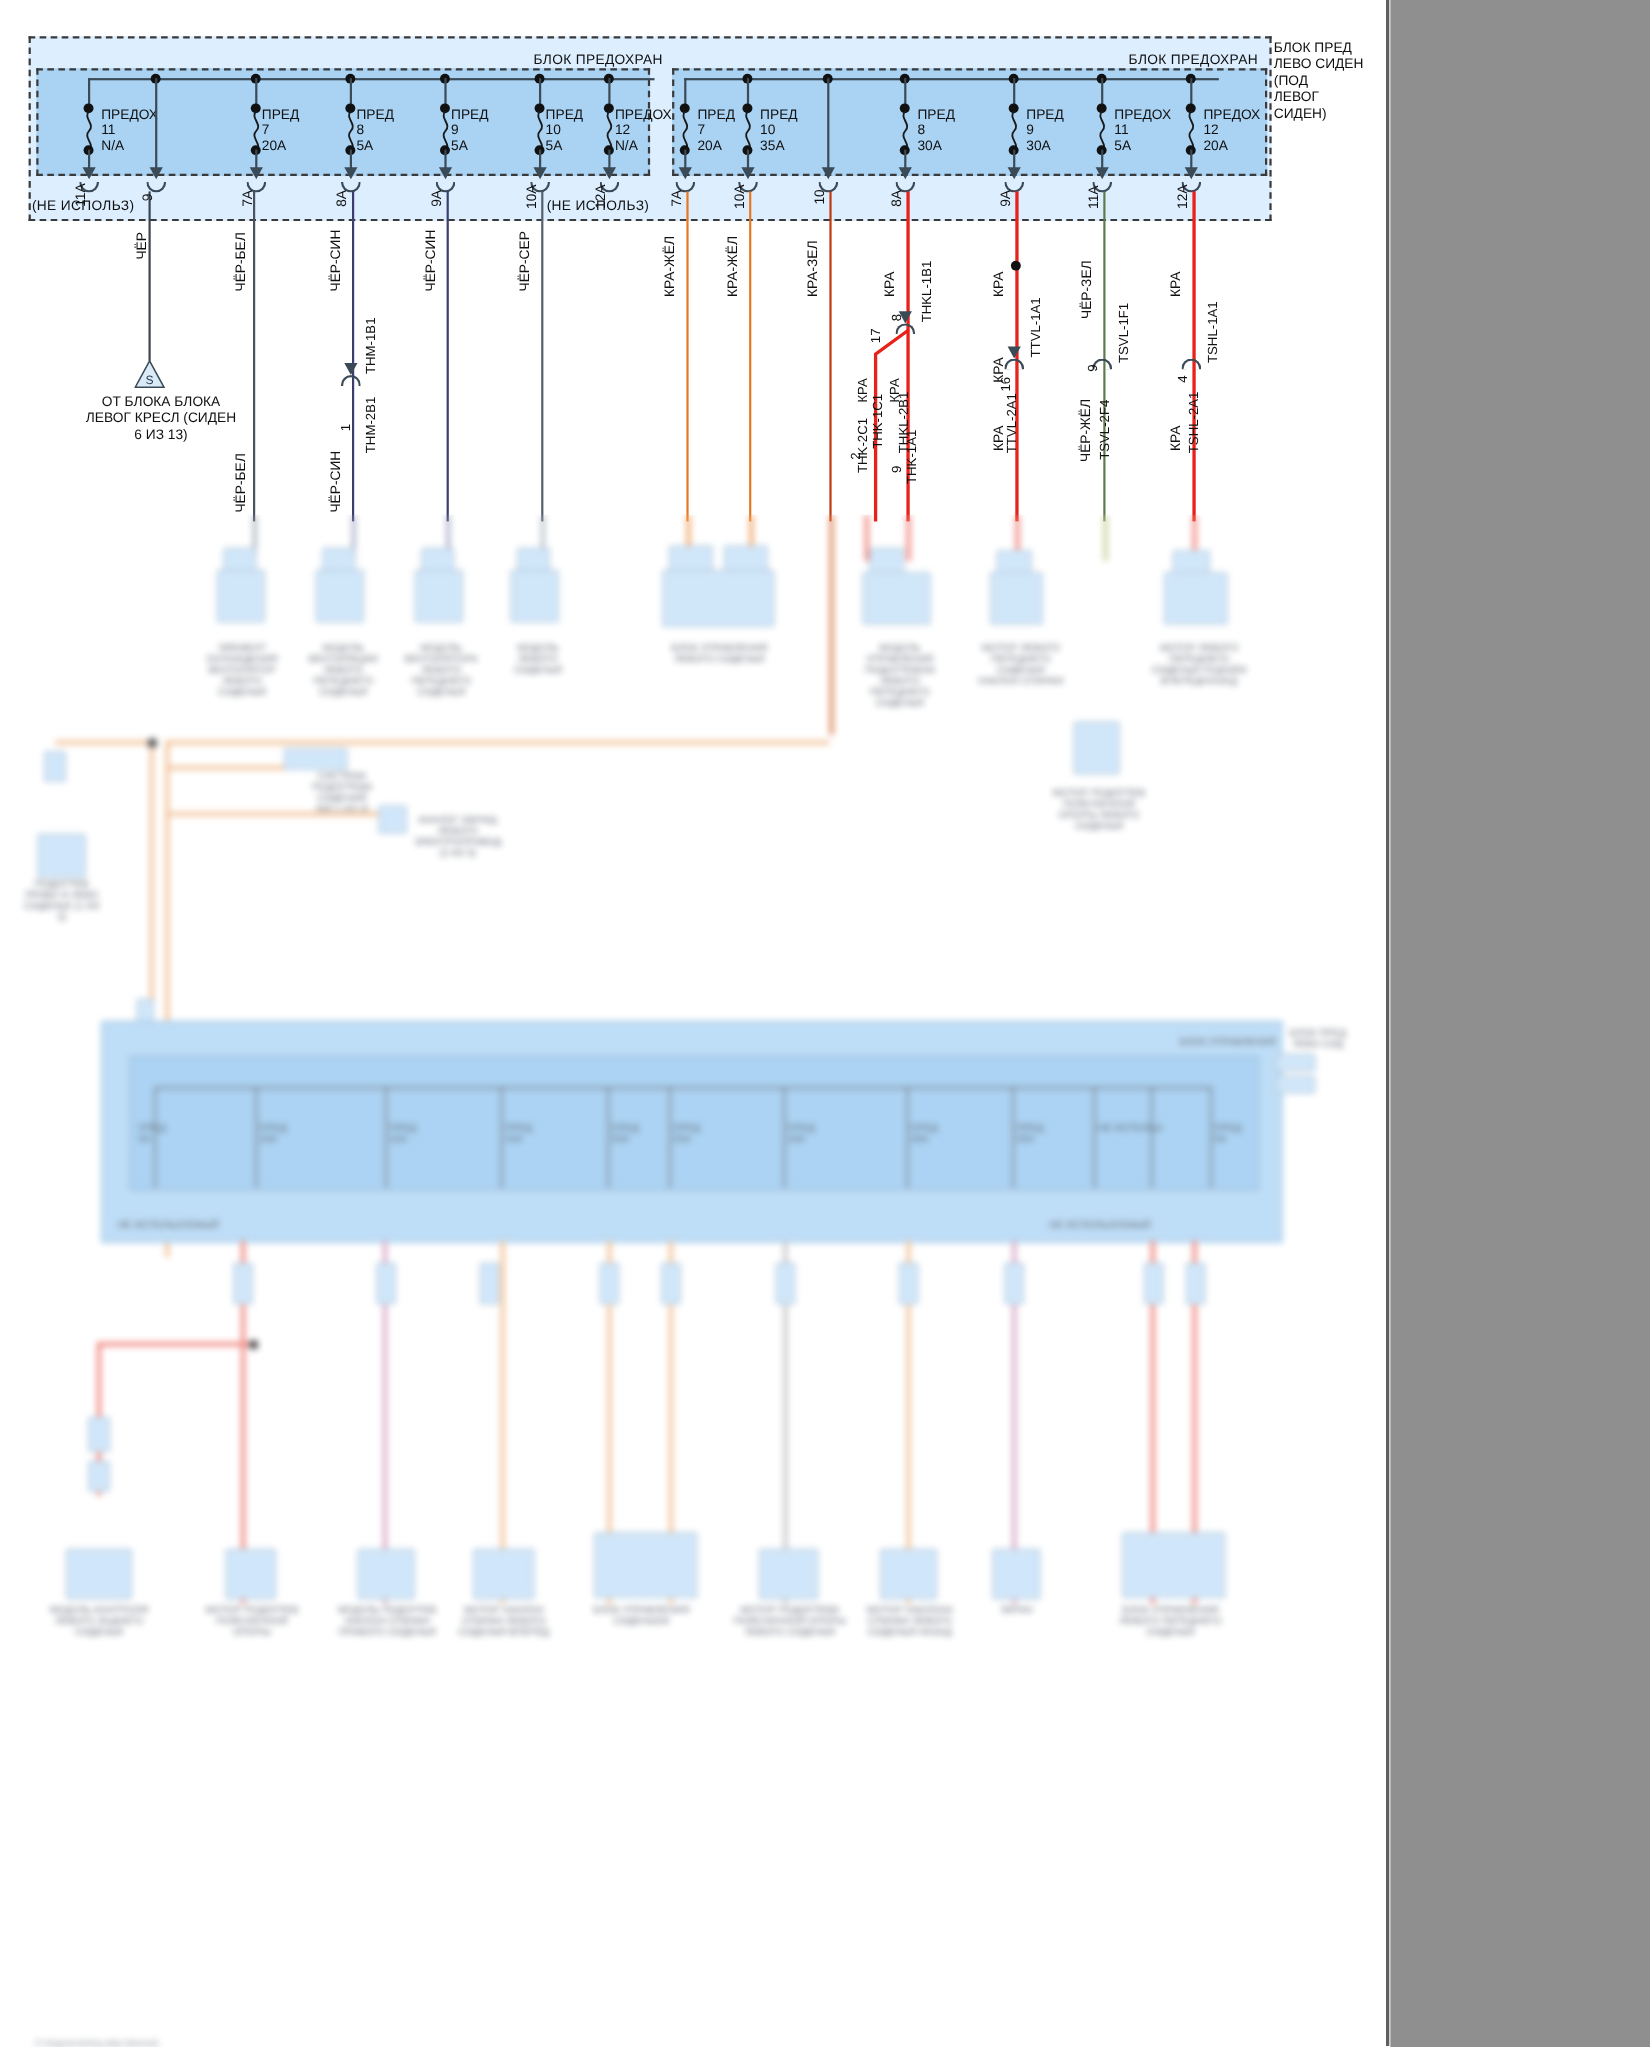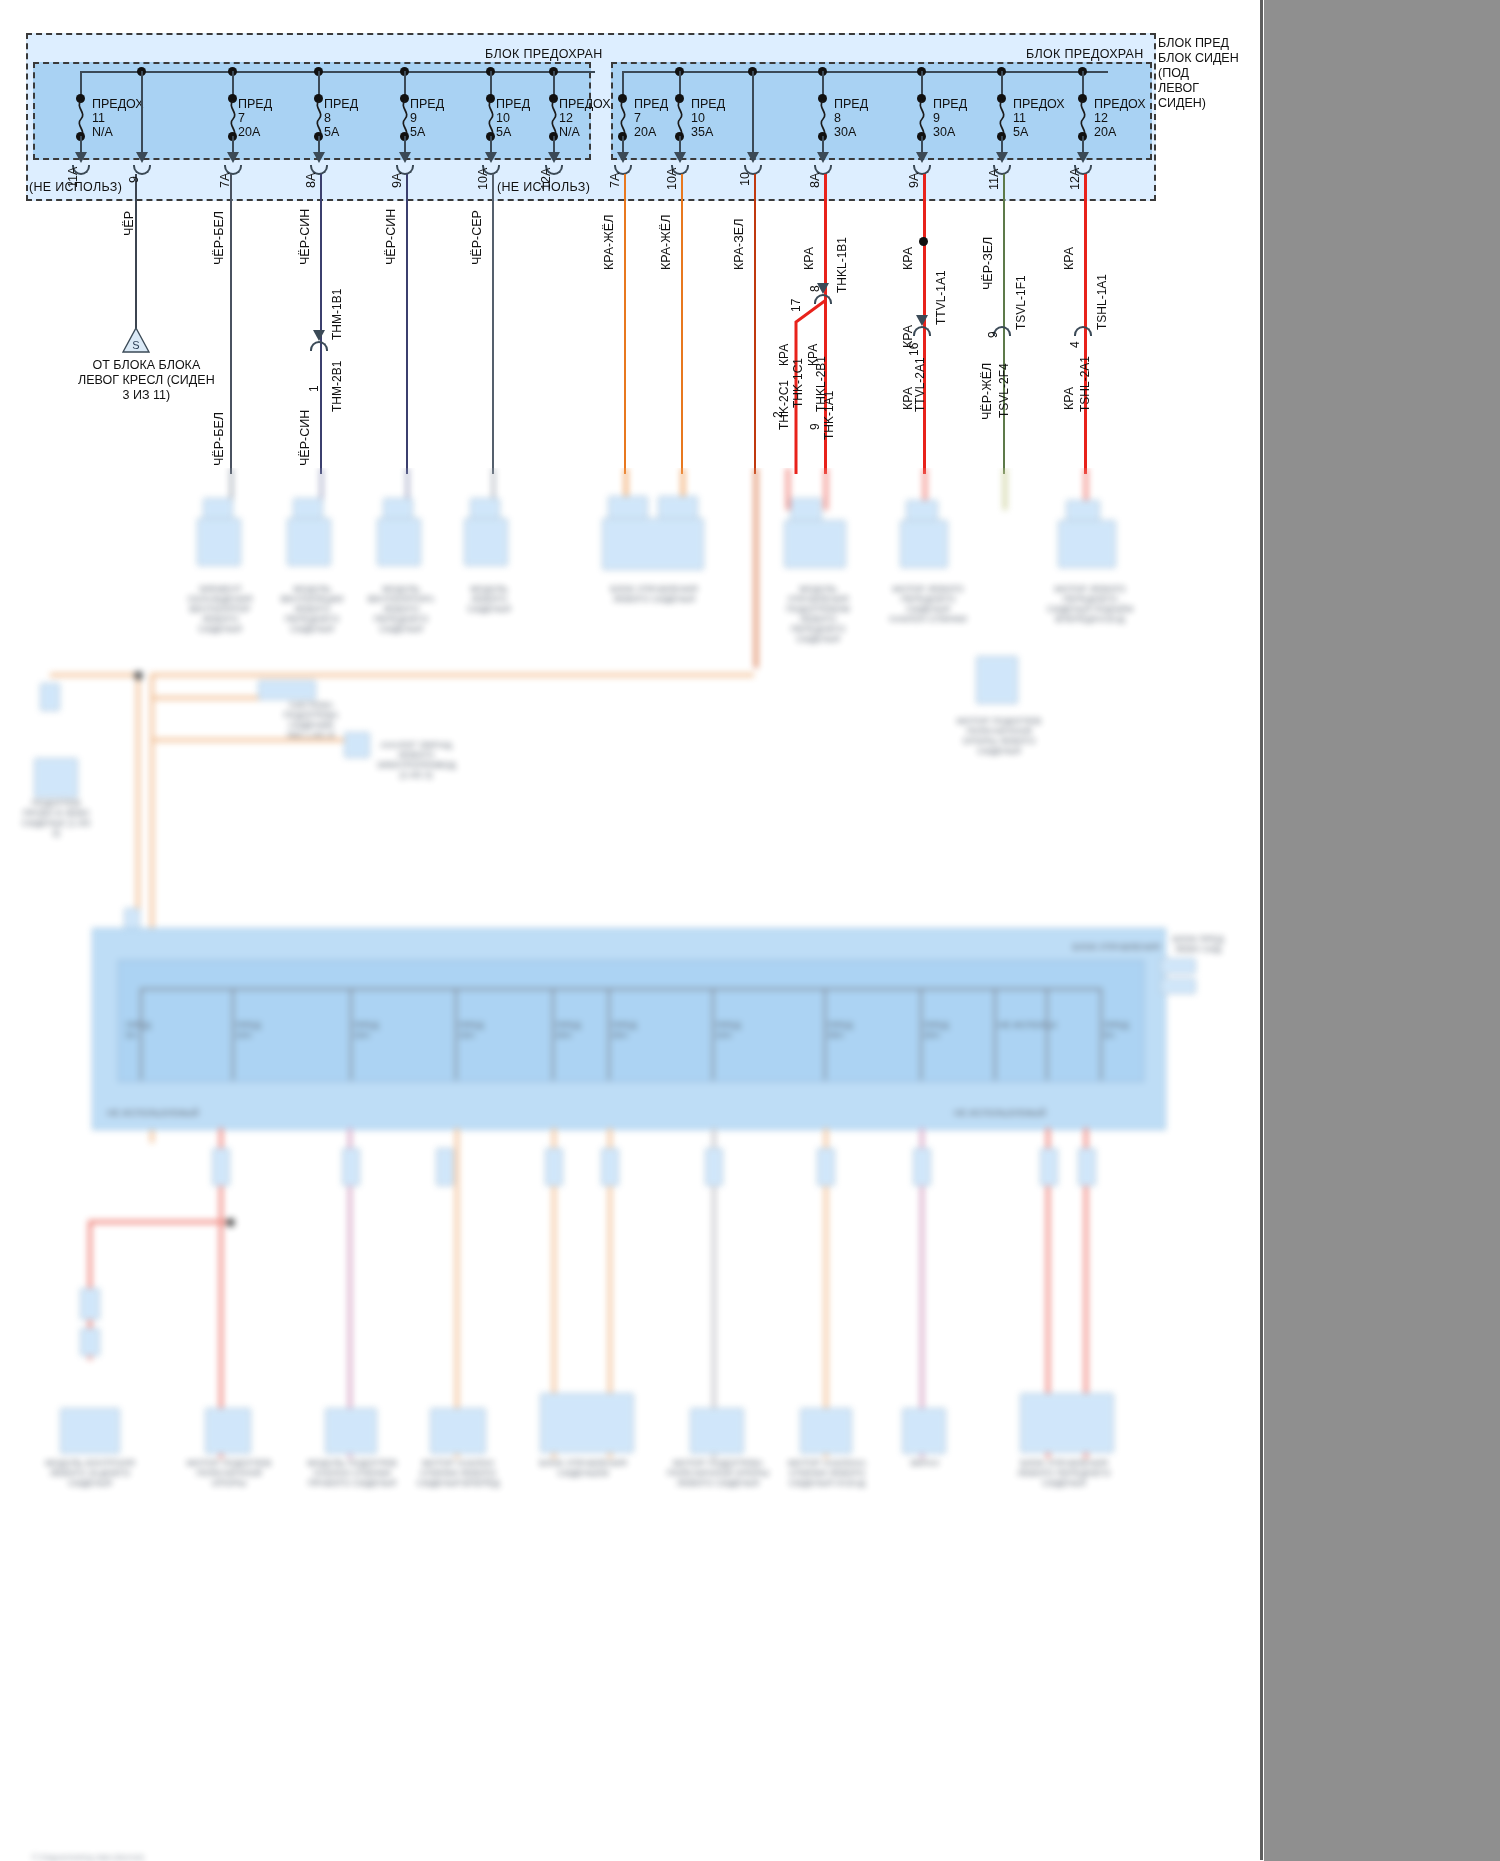--- a/index.html
+++ b/index.html
@@ -64,21 +64,21 @@
 </head>
 <body>
 
 <div id="page">
 
   <div id="gutter"></div>
   <div id="sheet">
 
     <div class="reftxt" style="left:1158px;top:36px;">
       <div>БЛОК ПРЕД</div>
-      <div>БЛОК СИДЕН</div>
+      <div>ЛЕВО СИДЕН</div>
       <div>(ПОД</div>
       <div>ЛЕВОГ</div>
       <div>СИДЕН)</div>
     </div>
 
     <div class="fb-outer" style="left:26px;top:33px;width:1130px;height:168px;"></div>
 
     <div class="fb-inner" style="left:33px;top:62px;width:558px;height:98px;"></div>
     <div class="fb-title" style="left:485px;top:47px;">БЛОК ПРЕДОХРАН</div>
 
@@ -112,21 +112,21 @@
 
     <div style="position:absolute;left:122px;top:327px;">
       <svg width="28" height="26" viewBox="0 0 28 26">
         <polygon points="14,1 27,25 1,25" fill="#dbeaf7" stroke="#3b4a57" stroke-width="1.4"></polygon>
         <text x="14" y="22" font-family="Liberation Sans, sans-serif" font-size="11" fill="#2a3e55" text-anchor="middle">S</text>
       </svg>
     </div>
     <div class="reftxt" style="left:78px;top:358px;text-align:center;">
       <div>ОТ БЛОКА БЛОКА</div>
       <div>ЛЕВОГ КРЕСЛ (СИДЕН</div>
-      <div>3 ИЗ 11)</div>
+      <div>6 ИЗ 13)</div>
     </div>
 
     <div class="dot" style="left:137px;top:67px;"></div>
     <div class="busvert" style="left:141px;top:71px;height:89px;"></div>
     <div class="arrow" style="left:136px;top:152px;"></div>
     <div class="cup" style="left:133px;top:165px;"></div>
     <div class="vtxt" style="left:127px;top:183px;">9</div>
 
     <div class="dot" style="left:228px;top:67px;"></div>
     <div class="busvert" style="left:232px;top:71px;height:26px;"></div>

